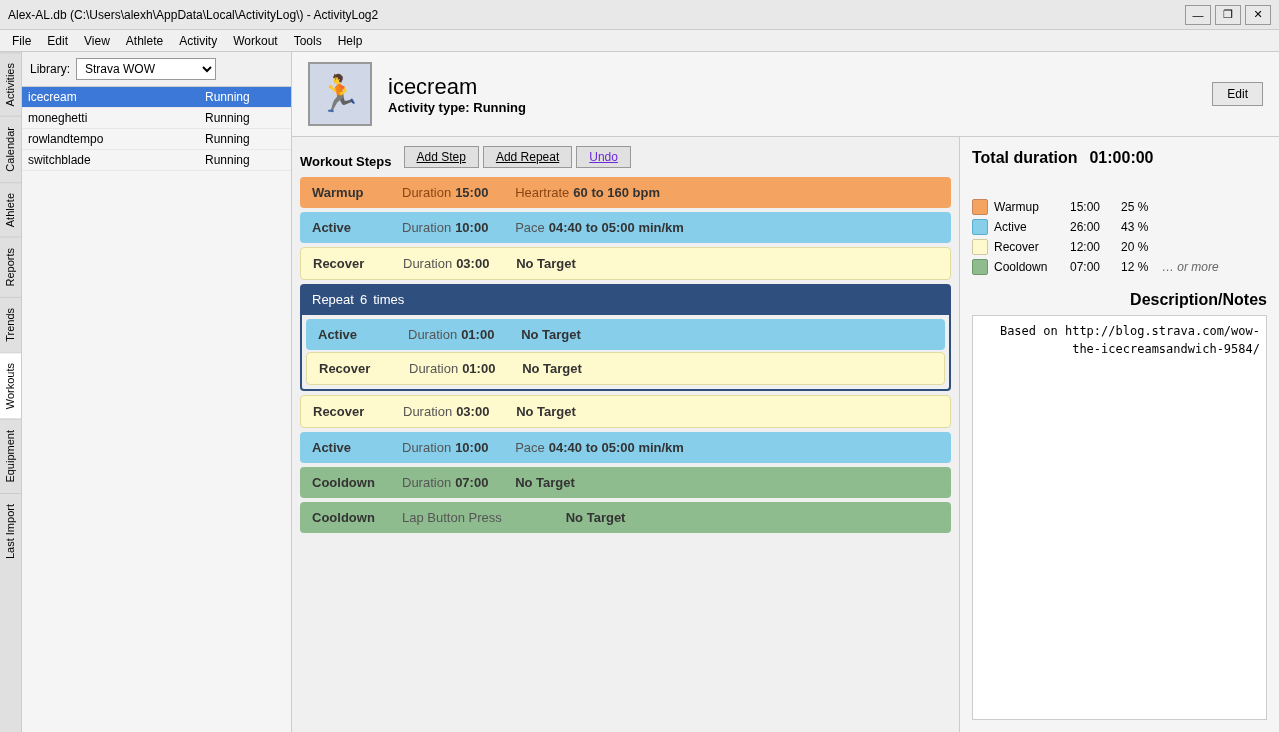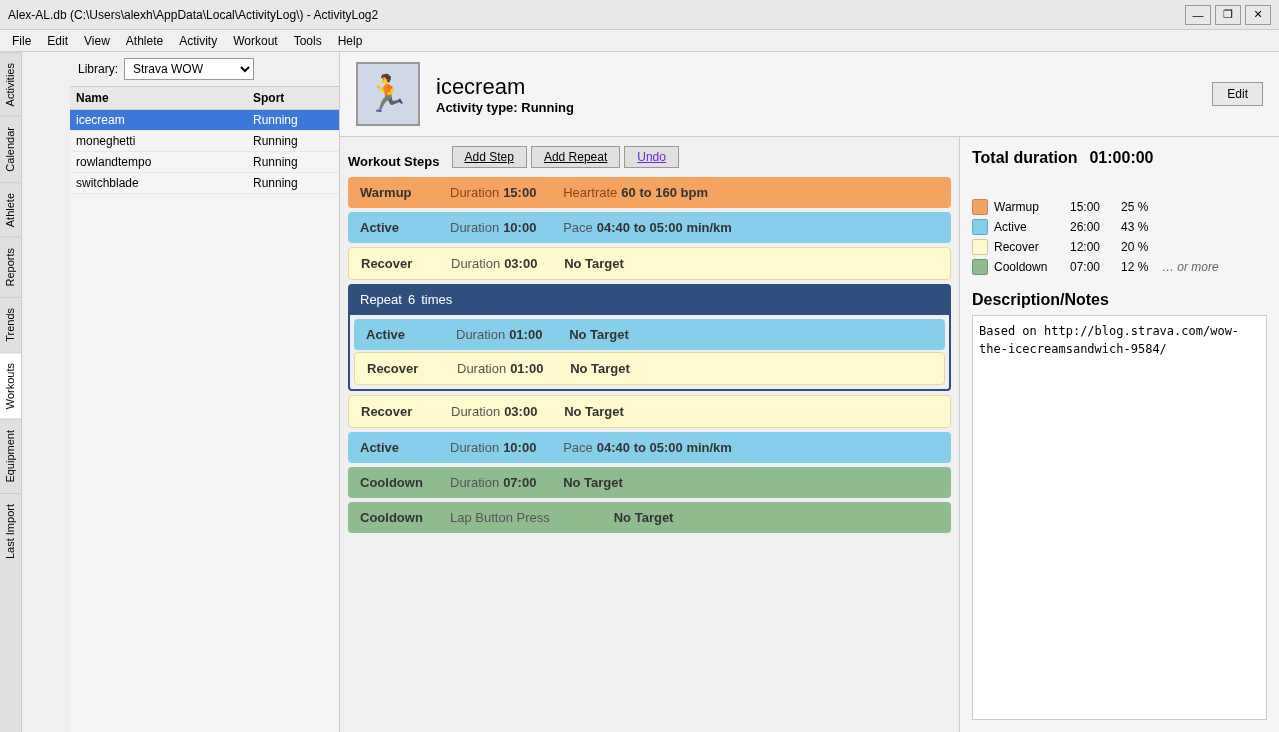--- a/index.html
+++ b/index.html
@@ -69,37 +69,36 @@
     }
     .side-tab.active { background: #ffffff; }
 
     
     .left-panel {
       width: 270px;
       background: #f5f5f5;
       border-right: 1px solid #ccc;
       display: flex;
       flex-direction: column;
-      margin-left: 48px;
     }
     .library-bar {
       display: flex;
       align-items: center;
       padding: 6px 8px;
       border-bottom: 1px solid #ccc;
       background: #f0f0f0;
       gap: 6px;
     }
     .library-label { font-size: 12px; }
     .library-select {
       font-size: 12px;
       padding: 2px 4px;
       border: 1px solid #999;
       background: white;
-      width: 130px;
+      width: 140px;
     }
 
     .workout-table { flex: 1; overflow-y: auto; }
     .table-header {
       display: flex;
       background: #e8e8e8;
       border-bottom: 1px solid #ccc;
       padding: 4px 6px;
       font-size: 12px;
       font-weight: bold;
@@ -248,21 +247,21 @@
     .legend-swatch {
       width: 16px; height: 16px;
       border: 1px solid #999;
       border-radius: 2px;
     }
     .legend-name { width: 70px; }
     .legend-time { width: 45px; }
     .legend-pct { width: 35px; }
     .legend-more { color: #666; font-style: italic; }
 
-    .desc-section { flex: 1; display: flex; flex-direction: column; }
+    .desc-section { flex: 1; display: flex; flex-direction: column; text-align: right; }
     .desc-title { font-size: 16px; font-weight: bold; margin-bottom: 6px; }
     .desc-text {
       flex: 1;
       border: 1px solid #ccc;
       background: white;
       padding: 6px;
       font-size: 12px;
       font-family: monospace;
       resize: none;
       overflow-y: auto;
@@ -306,24 +305,20 @@
   </div>
 
   <div class="left-panel">
     <div class="library-bar">
       <span class="library-label">Library:</span>
       <select class="library-select">
         <option>Strava WOW</option>
       </select>
     </div>
     <div class="workout-table">
-      <div class="table-header">
-        <span class="col-name">Name</span>
-        <span class="col-sport">Sport</span>
-      </div>
       <div class="table-row selected">
         <span class="col-name">icecream</span>
         <span class="col-sport">Running</span>
       </div>
       <div class="table-row">
         <span class="col-name">moneghetti</span>
         <span class="col-sport">Running</span>
       </div>
       <div class="table-row">
         <span class="col-name">rowlandtempo</span>

